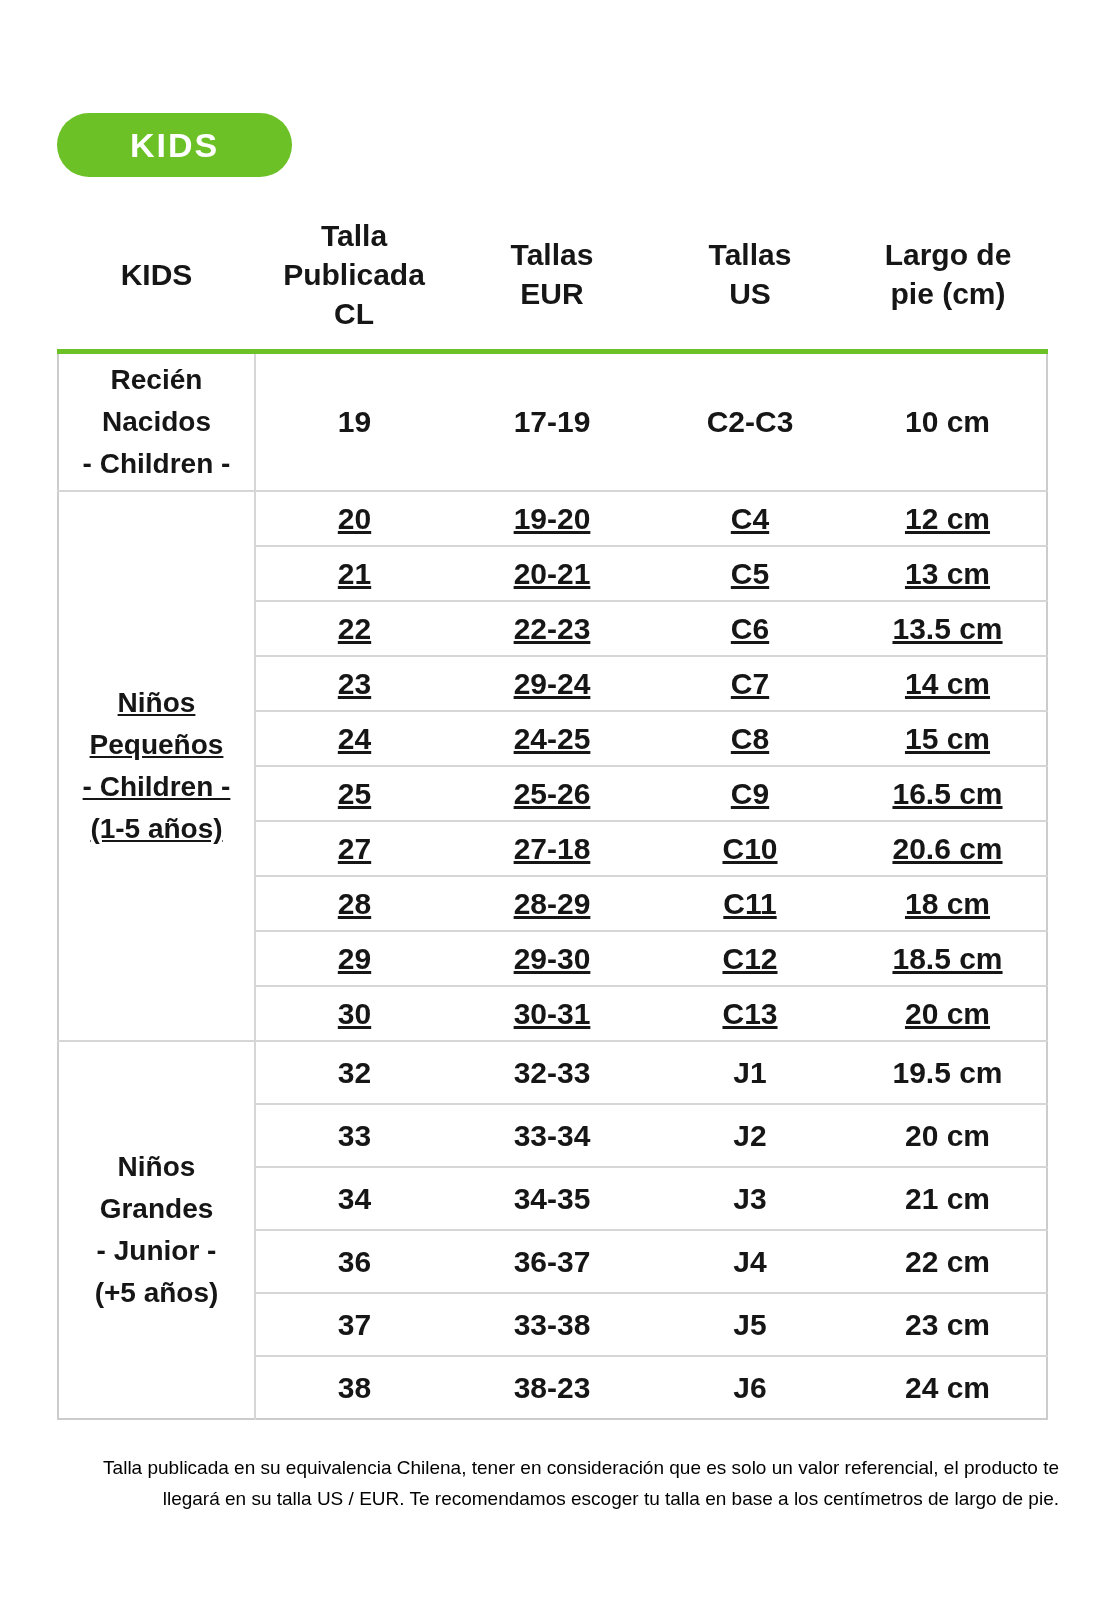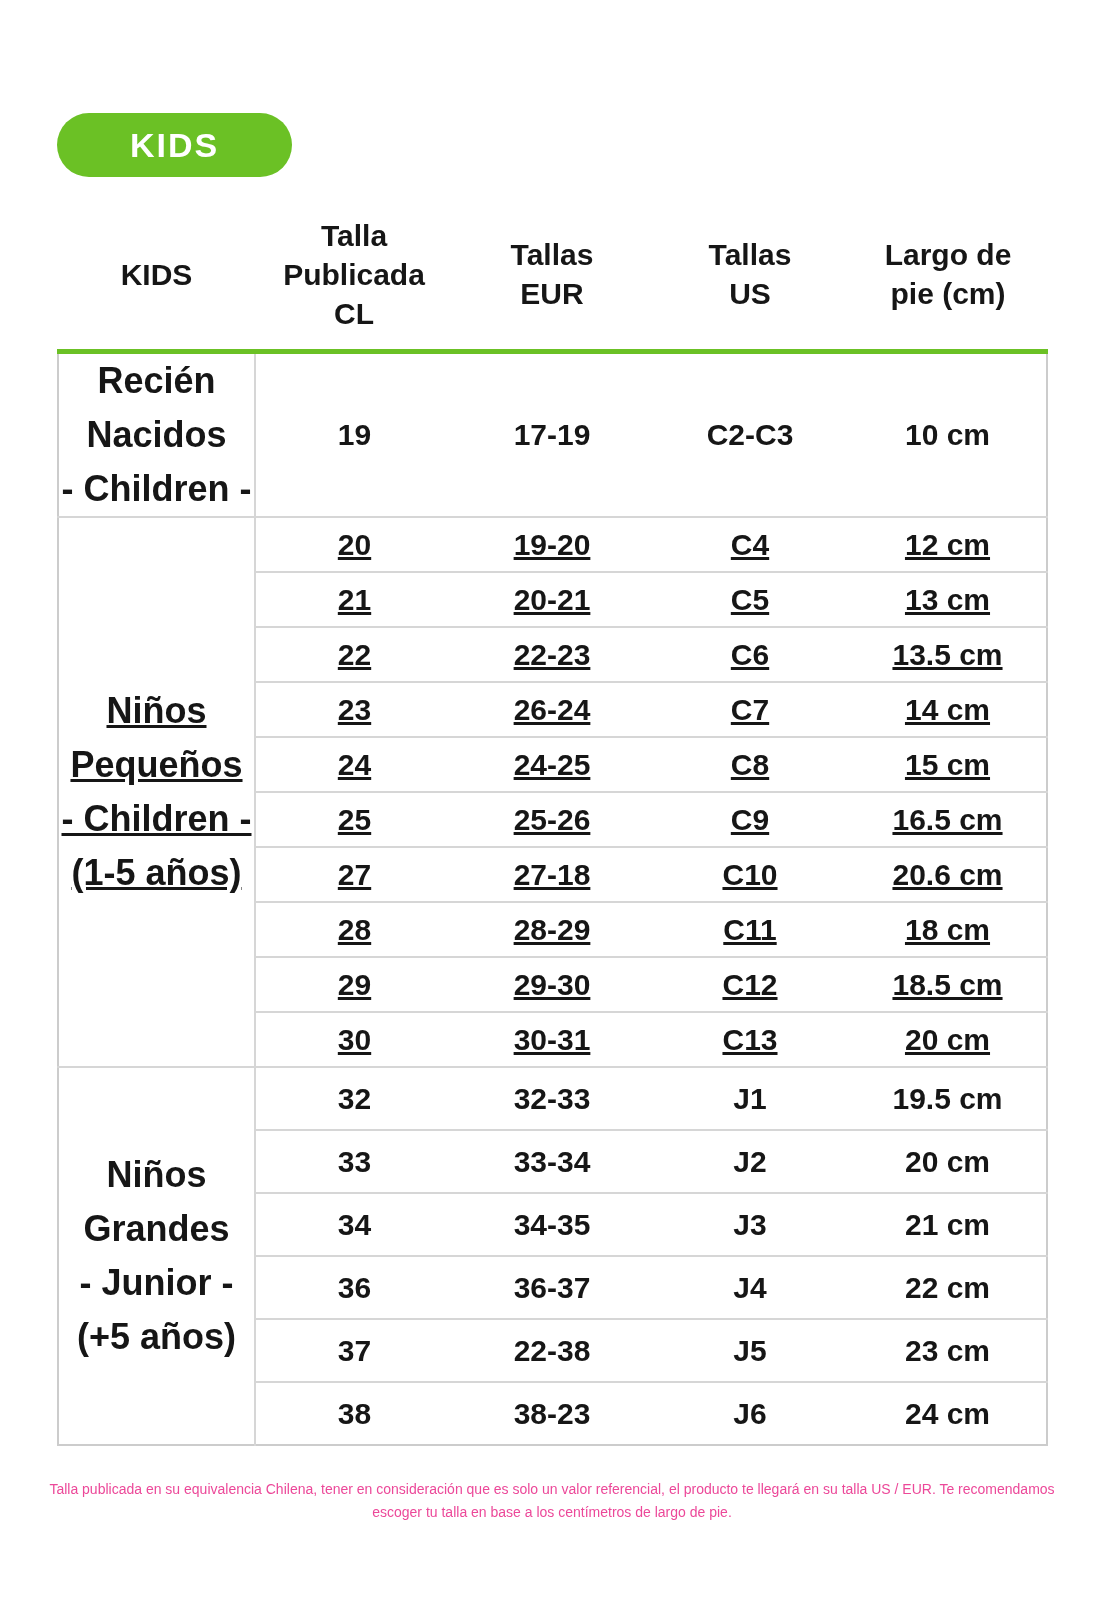--- a/index.html
+++ b/index.html
@@ -54,34 +54,34 @@
     border-top: 2px solid #d6d6d6;
     text-align: center;
     vertical-align: middle;
     font-size: 30px;
     font-weight: bold;
     padding: 0;
     white-space: pre-line;
   }
   .size-table td.group-cell {
     border-right: 2px solid #d6d6d6;
-    font-size: 36px;
+    font-size: 28px;
     line-height: 1.5;
   }
   .size-table tr.g0 td { height: 136px; }
   .size-table tr.g1 td { height: 53px; text-decoration: underline; }
   .size-table tr.g2 td { height: 61px; }
   .footnote {
     width: 1014px;
     margin: 32px auto 0;
-    text-align: center;
-    font-size: 14px;
+    text-align: right;
+    font-size: 19px;
     font-weight: normal;
     line-height: 1.65;
-    color: #ec4899;
+    color: #000000;
   }
 </style>
 </head>
 <body>
 
 <div class="page">
 
   <div class="badge">KIDS</div>
 
   <table class="size-table">
@@ -133,21 +133,21 @@
           <td>13 cm</td>
         </tr>
         <tr class="g1">
           <td>22</td>
           <td>22-23</td>
           <td>C6</td>
           <td>13.5 cm</td>
         </tr>
         <tr class="g1">
           <td>23</td>
-          <td>26-24</td>
+          <td>29-24</td>
           <td>C7</td>
           <td>14 cm</td>
         </tr>
         <tr class="g1">
           <td>24</td>
           <td>24-25</td>
           <td>C8</td>
           <td>15 cm</td>
         </tr>
         <tr class="g1">
@@ -203,21 +203,21 @@
           <td>21 cm</td>
         </tr>
         <tr class="g2">
           <td>36</td>
           <td>36-37</td>
           <td>J4</td>
           <td>22 cm</td>
         </tr>
         <tr class="g2">
           <td>37</td>
-          <td>22-38</td>
+          <td>33-38</td>
           <td>J5</td>
           <td>23 cm</td>
         </tr>
         <tr class="g2">
           <td>38</td>
           <td>38-23</td>
           <td>J6</td>
           <td>24 cm</td>
         </tr>
       </tbody>

